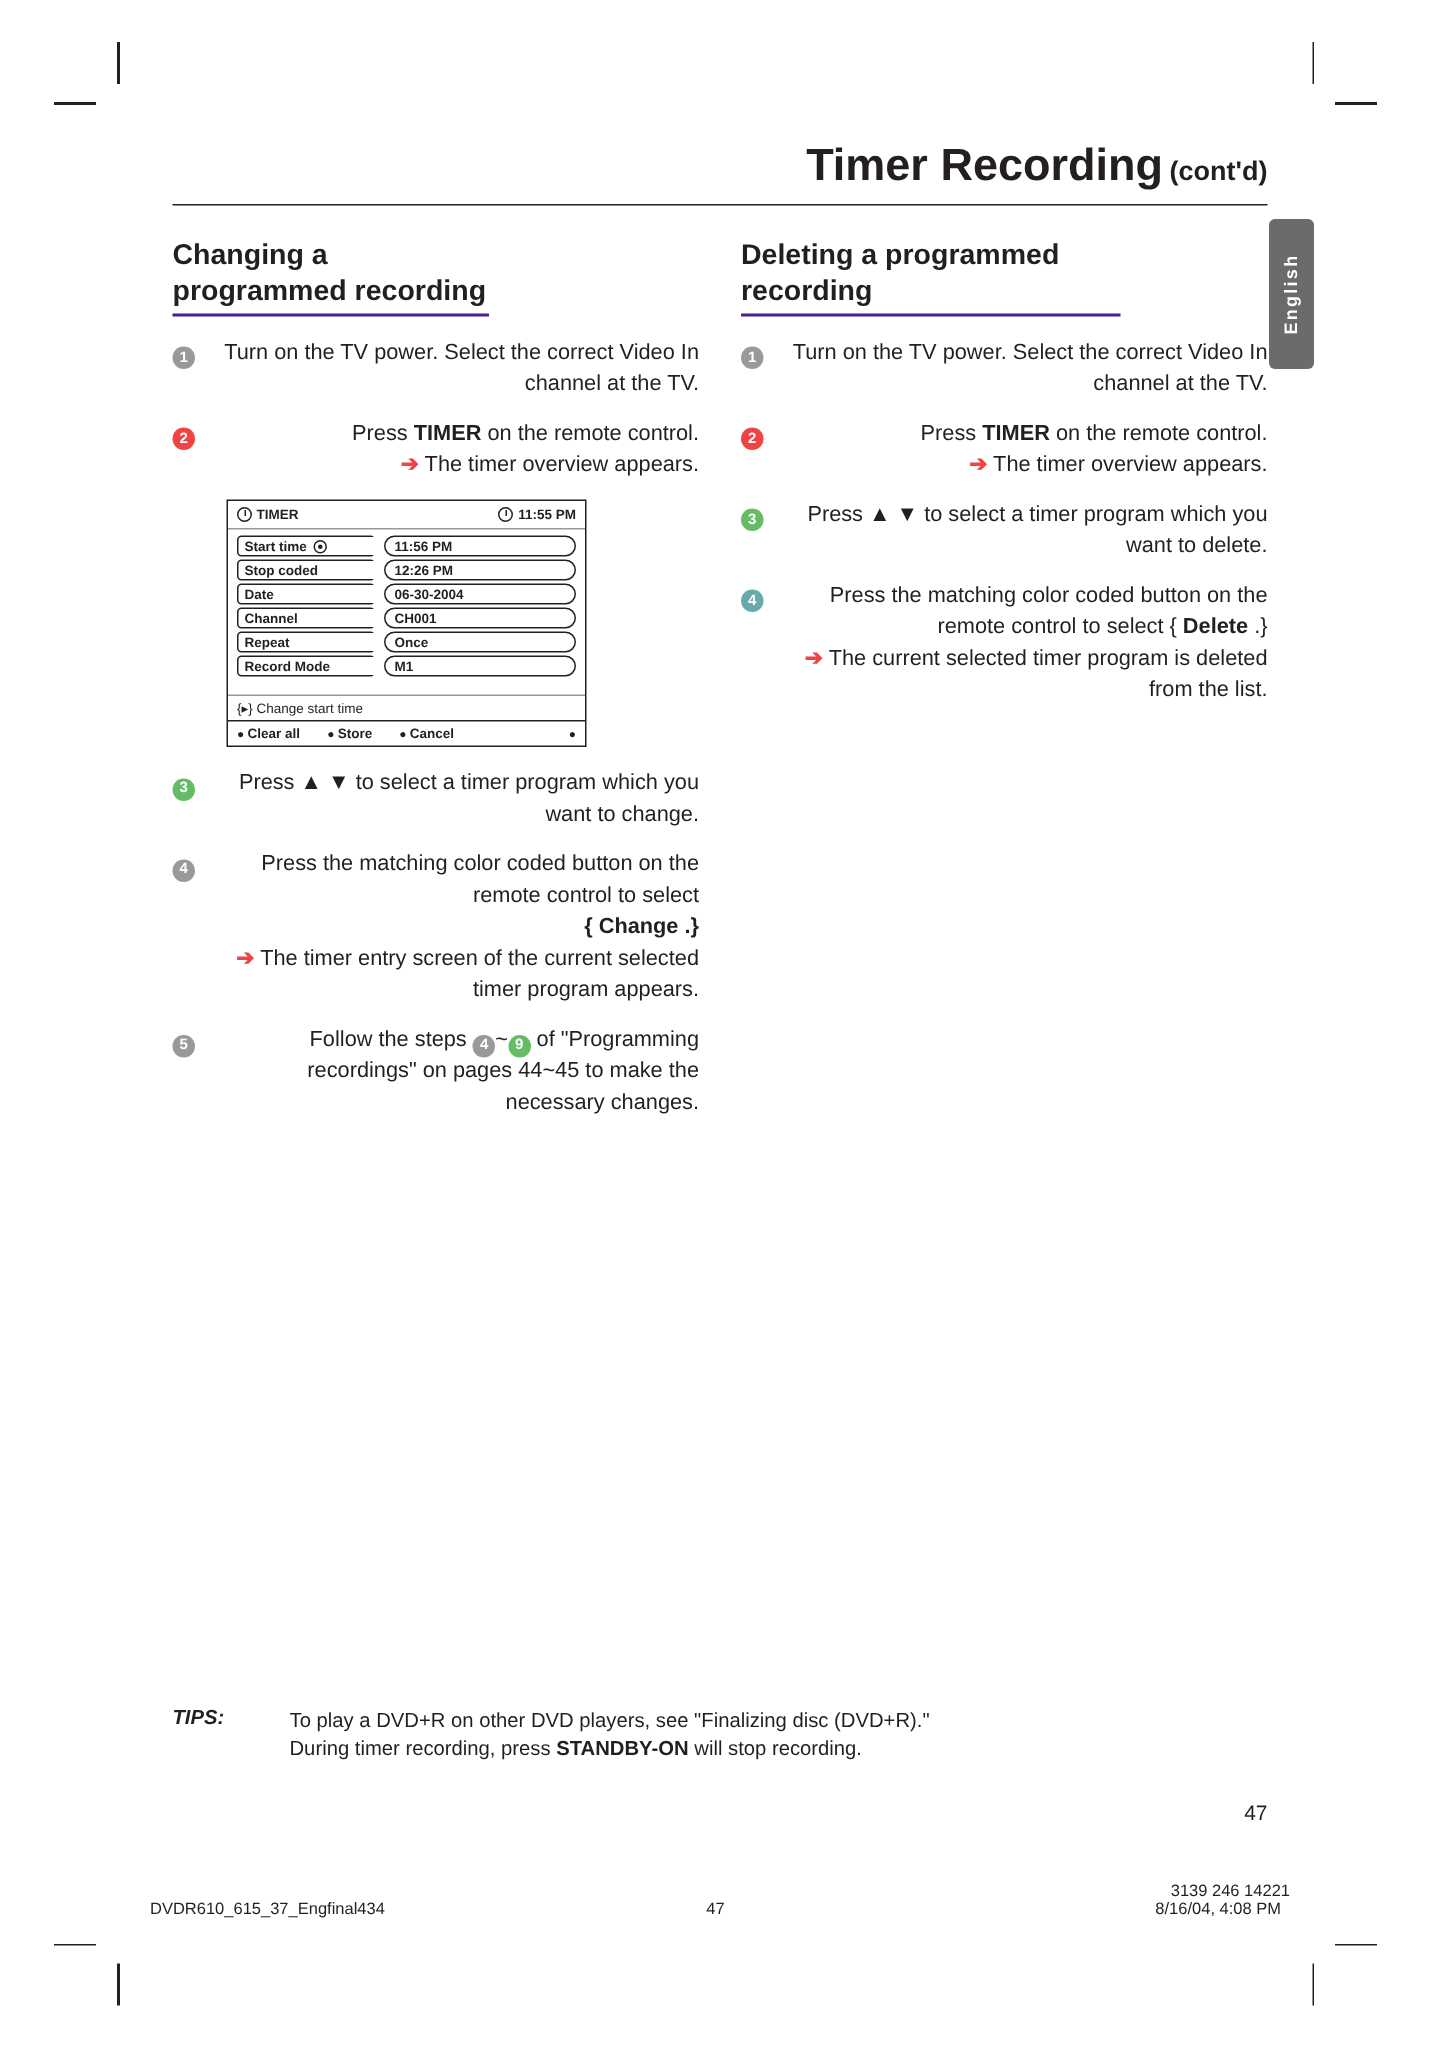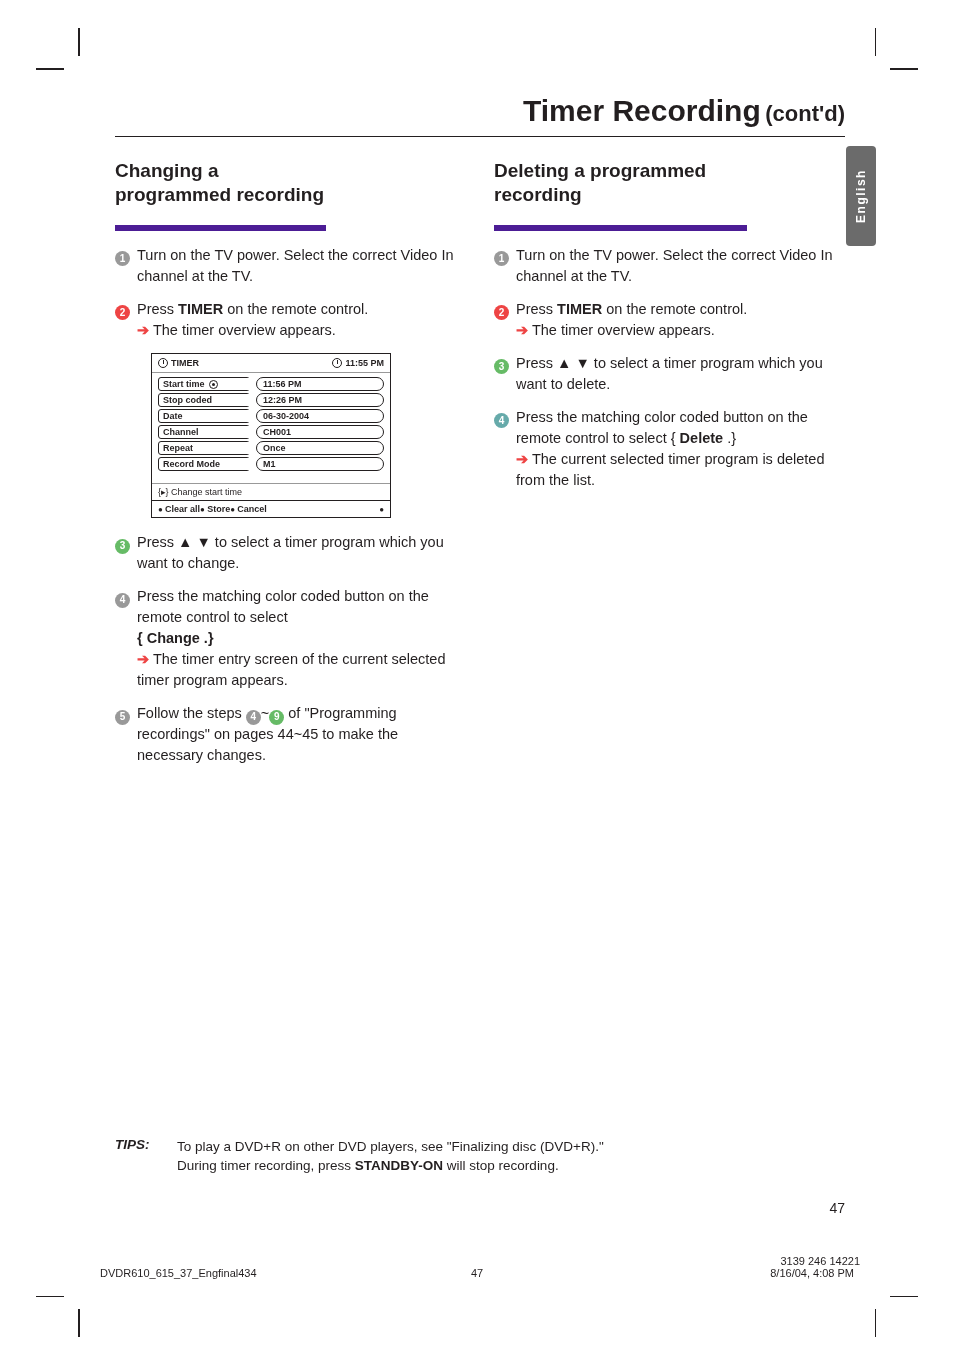--- a/index.html
+++ b/index.html
@@ -14,31 +14,31 @@
   .crop.tr-v { top: 28px; right: 78px; width: 1.5px; height: 28px; }
   .crop.bl-h { bottom: 68px; left: 36px; width: 28px; height: 1.5px; }
   .crop.bl-v { bottom: 28px; left: 78px; width: 1.5px; height: 28px; }
   .crop.br-h { bottom: 68px; right: 36px; width: 28px; height: 1.5px; }
   .crop.br-v { bottom: 28px; right: 78px; width: 1.5px; height: 28px; }
 
   .content { position: absolute; left: 115px; top: 94px; width: 730px; height: 1140px; }
 
   .page-title { text-align: right; border-bottom: 1.5px solid #231f20; padding-bottom: 8px; margin-bottom: 22px; }
   .page-title .big { font-size: 30px; font-weight: bold; }
-  .page-title .small { font-size: 22px; font-weight: bold; }
+  .page-title .small { font-size: 18px; font-weight: bold; }
 
   .columns { display: flex; gap: 28px; }
   .col { flex: 1; }
 
-  .section-head { border-bottom: 6px solid #4c1d95; padding-bottom: 18px; margin-bottom: 14px; width: 60%; }
+  .section-head { border-bottom: 2px solid #4c1d95; padding-bottom: 2px; margin-bottom: 14px; width: 60%; }
   .section-title { font-size: 19px; font-weight: bold; line-height: 1.25; }
 
   .step { display: flex; align-items: flex-start; margin-bottom: 12px; font-size: 14.5px; line-height: 1.45; }
   .step .num { flex: 0 0 22px; }
-  .step .txt { flex: 1; }
+  .step .txt { flex: 1; text-align: right; }
   .circ { display: inline-flex; width: 15px; height: 15px; border-radius: 50%; color: #fff; font-size: 10px; font-weight: bold; align-items: center; justify-content: center; position: relative; top: 2px; }
   .c-red   { background: #e44; }
   .c-green { background: #6b6; }
   .c-blue  { background: #6aa; }
   .c-gray  { background: #999; }
   .arrow { color: #e44; font-weight: bold; }
   b.kw { font-weight: bold; }
 
   
   .timer-box { border: 1.5px solid #231f20; width: 240px; margin: 6px 0 14px 36px; font-size: 9px; }
@@ -46,32 +46,32 @@
   .timer-rows { padding: 4px 6px 10px 6px; }
   .timer-row { display: flex; align-items: center; margin-bottom: 2px; }
   .timer-row .lab { width: 92px; border: 1px solid #231f20; border-radius: 3px; padding: 1px 4px; font-weight: bold; position: relative; }
   .timer-row .lab::after { content: ""; position: absolute; right: -1px; top: 0; bottom: 0; width: 10px; background: #fff; border-left: none; }
   .timer-row .lab { overflow: visible; }
   .timer-row .val { flex: 1; border: 1px solid #231f20; border-radius: 8px; padding: 1px 6px; margin-left: 6px; font-weight: bold; }
   .timer-row.sel .lab { background: #fff; }
   .timer-row.sel .dot { display:inline-block; width:9px; height:9px; border:1.5px solid #231f20; border-radius:50%; margin-left:2px; vertical-align:middle; position:relative; }
   .timer-row.sel .dot::after{content:""; position:absolute; inset:2px; background:#231f20; border-radius:50%;}
   .timer-hint { border-top: 1px solid #999; padding: 3px 6px; font-weight: normal; }
-  .timer-foot { display: flex; border-top: 1px solid #231f20; padding: 3px 6px; font-weight: bold; }
+  .timer-foot { display: flex; border-top: 1px solid #231f20; padding: 3px 6px; gap: 18px; font-weight: bold; }
   .timer-foot span::before { content: "● "; font-size: 8px; }
   .tiny-clock { display:inline-block; width:10px; height:10px; border:1.2px solid #231f20; border-radius:50%; position:relative; vertical-align:middle; margin-right:3px;}
   .tiny-clock::after{content:""; position:absolute; left:4px; top:1px; width:1px; height:4px; background:#231f20;}
 
   
   .sidetab { position: absolute; right: 78px; top: 146px; width: 30px; height: 100px; background: #6b6b6b; border-radius: 4px; display: flex; align-items: center; justify-content: center; }
   .sidetab span { color: #fff; font-weight: bold; font-size: 12px; letter-spacing: 1.5px; transform: rotate(-90deg); white-space: nowrap; }
 
   
   .tips { position: absolute; left: 0; bottom: 58px; right: 0; font-size: 13.5px; }
-  .tips-row { display: flex; gap: 12px; }
+  .tips-row { display: flex; gap: 28px; }
   .tips-label { font-style: italic; font-weight: bold; width: 50px; }
   .tips-body { line-height: 1.45; }
 
   .pagenum { position: absolute; right: 0; bottom: 18px; font-size: 14px; }
 
   
   .footer { position: absolute; left: 100px; right: 100px; bottom: 86px; display: flex; justify-content: space-between; font-size: 11px; color: #231f20; }
   .footer .mid { position: absolute; left: 50%; transform: translateX(-50%); }
   .footer .partno { position: absolute; right: -6px; top: -12px; font-size: 11px; margin-left: 28px; }
 </style>

